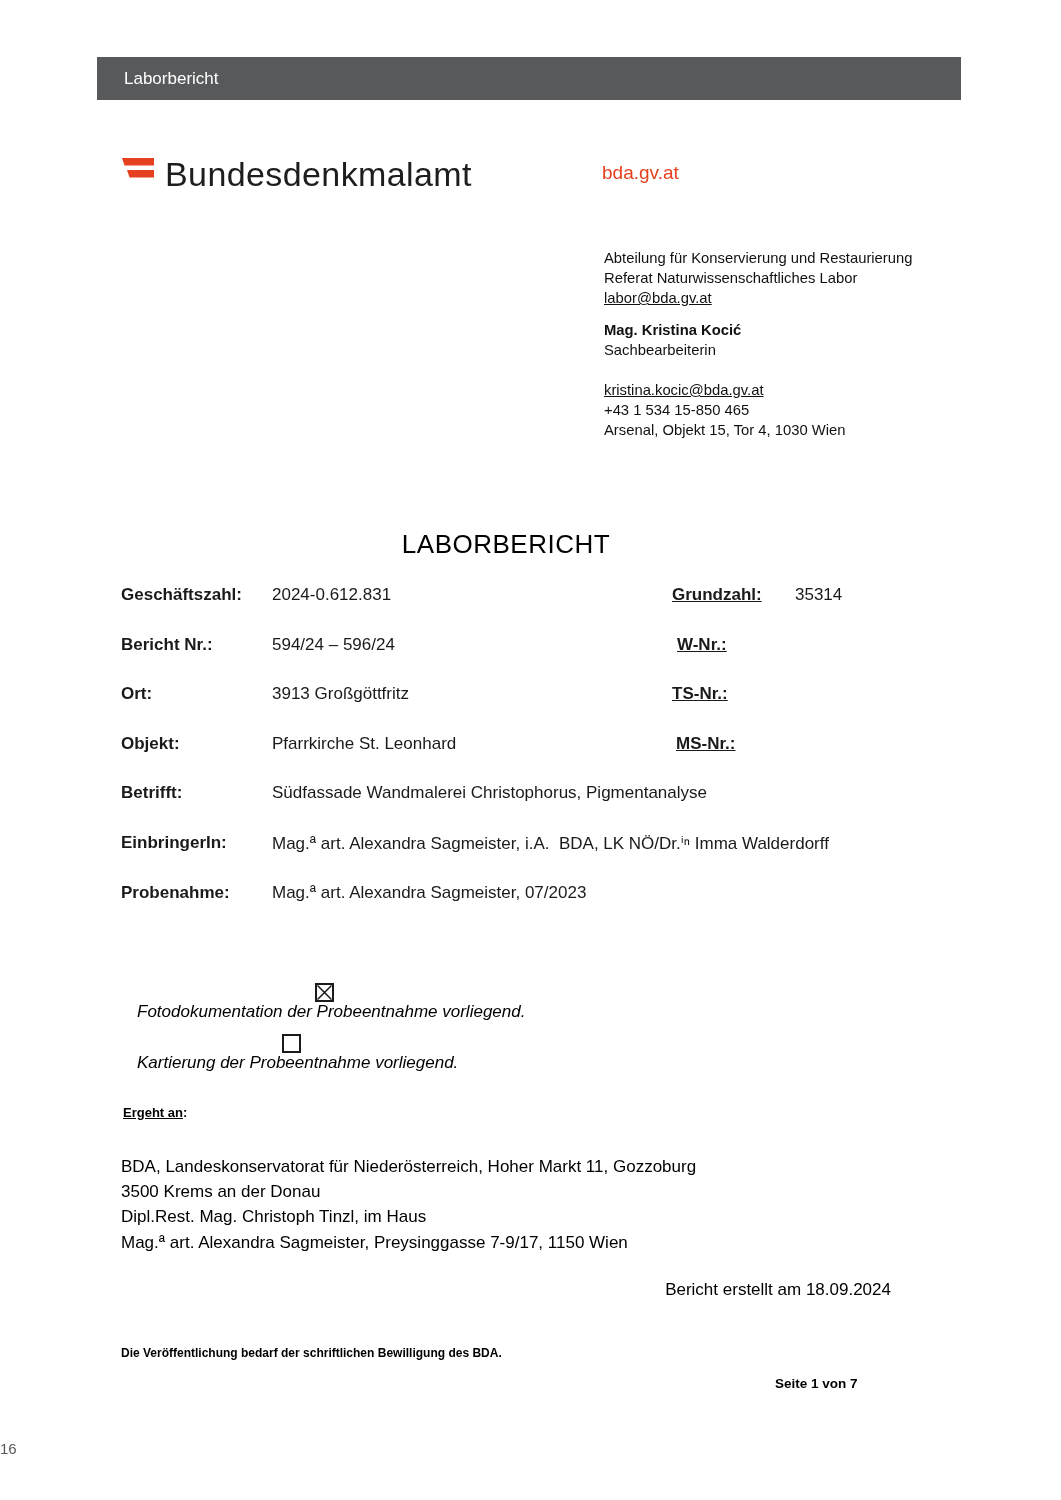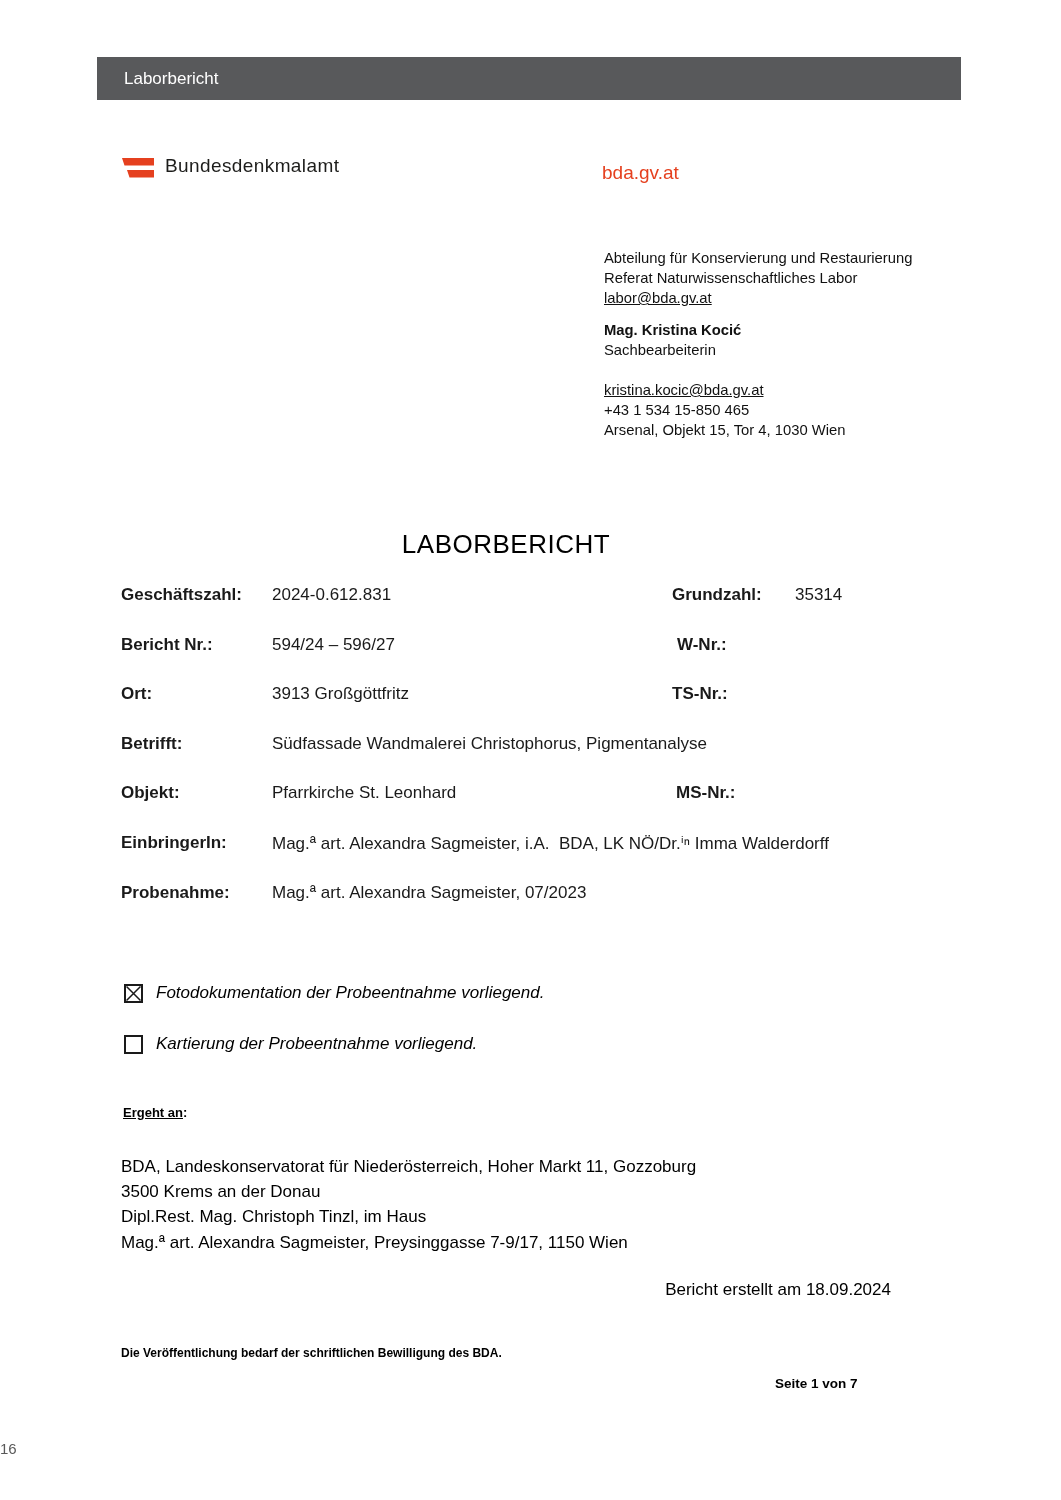--- a/index.html
+++ b/index.html
@@ -28,21 +28,21 @@
   }
   
   .logo {
     position: absolute;
     left: 117px; top: 157px;
     width: 37px; height: 22px;
   }
   .brand-name {
     position: absolute;
     left: 165px; top: 155px;
-    font-size: 19px;
+    font-size: 34px;
     letter-spacing: 0.4px;
     color: #1d1d1b;
     font-weight: 500;
   }
   .brand-site {
     position: absolute;
     left: 602px; top: 162px;
     font-size: 19px;
     color: #E5401F;
   }
@@ -70,29 +70,30 @@
   
   .fields {
     position: absolute;
     left: 121px; top: 585px;
     width: 790px;
     font-size: 17px;
   }
   .frow { position: relative; height: 49.6px; }
   .flabel  { position: absolute; left: 0;    font-weight: bold; white-space: nowrap; }
   .fval    { position: absolute; left: 151px; white-space: pre; }
-  .frlabel { position: absolute; left: 551px; font-weight: bold; white-space: nowrap; }
+  .frlabel { position: absolute; left: 551px; font-weight: bold; white-space: nowrap; text-decoration: underline; }
   .frval   { position: absolute; left: 674px; white-space: nowrap; }
   
   .check-row {
     position: absolute;
     left: 124px;
     display: flex;
     align-items: center;
     height: 20px;
+    flex-direction: column;
   }
   .checkbox {
     width: 15px; height: 15px;
     border: 2px solid #1a1a1a;
     display: inline-block;
     position: relative;
     flex: 0 0 auto;
   }
   .checkbox .xmark { display: none; position: absolute; left: 0; top: 0; width: 15px; height: 15px; }
   .checkbox.checked .xmark { display: block; }
@@ -182,39 +183,39 @@
 
   <div class="fields">
     <div class="frow">
       <span class="flabel">Geschäftszahl:</span>
       <span class="fval">2024-0.612.831</span>
       <span class="frlabel">Grundzahl:</span>
       <span class="frval">35314</span>
     </div>
     <div class="frow">
       <span class="flabel">Bericht Nr.:</span>
-      <span class="fval">594/24 – 596/27</span>
+      <span class="fval">594/24 – 596/24</span>
       <span class="frlabel" style="left:556px">W-Nr.:</span>
       <span class="frval"></span>
     </div>
     <div class="frow">
       <span class="flabel">Ort:</span>
       <span class="fval">3913 Großgöttfritz</span>
       <span class="frlabel">TS-Nr.:</span>
       <span class="frval"></span>
     </div>
     <div class="frow">
-      <span class="flabel">Betrifft:</span>
-      <span class="fval">Südfassade Wandmalerei Christophorus, Pigmentanalyse</span>
-    </div>
-    <div class="frow">
       <span class="flabel">Objekt:</span>
       <span class="fval">Pfarrkirche St. Leonhard</span>
       <span class="frlabel" style="left:555px">MS-Nr.:</span>
       <span class="frval"></span>
+    </div>
+    <div class="frow">
+      <span class="flabel">Betrifft:</span>
+      <span class="fval">Südfassade Wandmalerei Christophorus, Pigmentanalyse</span>
     </div>
     <div class="frow">
       <span class="flabel">EinbringerIn:</span>
       <span class="fval">Mag.ª art. Alexandra Sagmeister, i.A.  BDA, LK NÖ/Dr.ⁱⁿ Imma Walderdorff</span>
     </div>
     <div class="frow">
       <span class="flabel">Probenahme:</span>
       <span class="fval">Mag.ª art. Alexandra Sagmeister, 07/2023</span>
     </div>
   </div>

